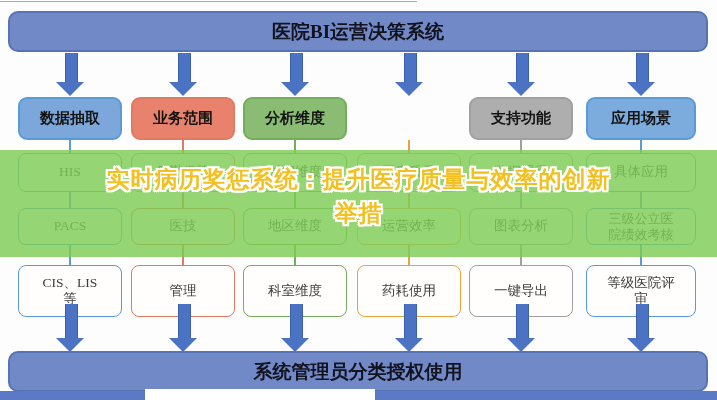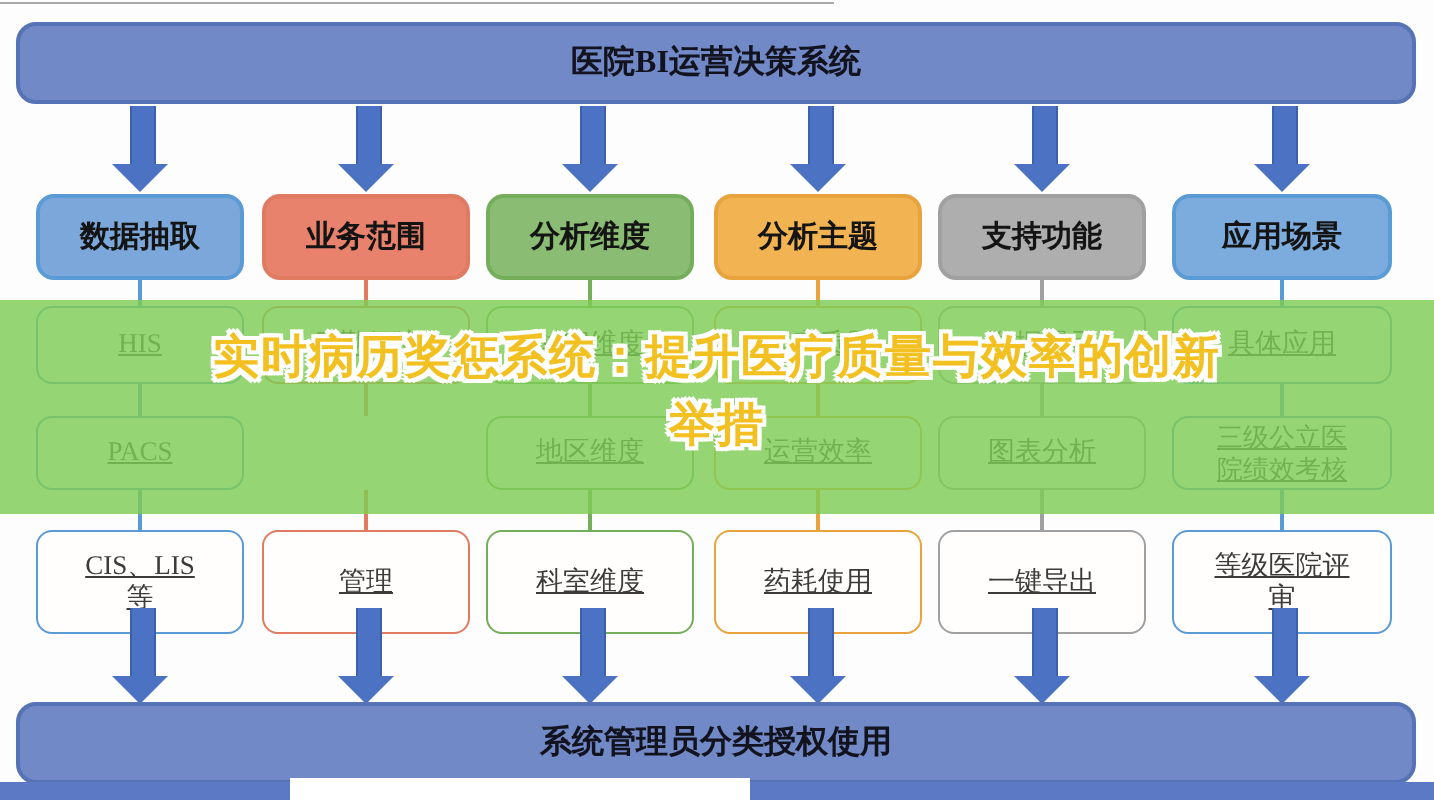--- a/index.html
+++ b/index.html
@@ -3,40 +3,40 @@
 <meta charset="utf-8">
 <style>
   html,body{margin:0;padding:0;background:#fff;}
   #stage{position:relative;width:717px;height:400px;overflow:hidden;background:#fdfdfd;
          font-family:"Liberation Serif",serif;}
   .topline{position:absolute;top:1px;left:0;width:417px;height:1px;background:#666;opacity:.55;}
 
   
   .bar{position:absolute;left:8px;right:9px;height:41px;background:#7189c7;
        border:2px solid #5673b5;border-radius:10px;display:flex;align-items:center;
-       justify-content:center;font-weight:bold;font-size:16px;color:#13131f;box-sizing:border-box;}
+       justify-content:center;font-weight:bold;font-size:19px;color:#13131f;box-sizing:border-box;}
   .bar.top{top:11px;}
   .bar.bottom{top:351px;}
 
   
   .col{position:absolute;top:0;height:100%;}
   .c0{left:18px;width:104px;--c:#5b9bd5;--f:#7ba7db;}
   .c1{left:131px;width:104px;--c:#e07b62;--f:#e8826d;}
   .c2{left:243px;width:104px;--c:#74ae5b;--f:#8abc74;}
   .c3{left:357px;width:104px;--c:#e8a33d;--f:#f2b353;}
   .c4{left:469px;width:104px;--c:#a0a0a0;--f:#aeaeae;}
   .c5{left:586px;width:110px;--c:#5b9bd5;--f:#7cabdd;}
 
   .hbox{position:absolute;top:97px;height:43px;left:0;right:0;background:var(--f);
         border:2px solid var(--c);border-radius:9px;display:flex;align-items:center;
         justify-content:center;font-weight:bold;font-size:15px;color:#141414;box-sizing:border-box;text-align:center;}
   .ibox{position:absolute;left:0;right:0;background:#fffefc;border:1.6px solid var(--c);
         border-radius:8px;display:flex;align-items:center;justify-content:center;
         font-size:13.5px;color:#3b3b3b;text-align:center;line-height:1.22;box-sizing:border-box;
-        padding:0 20px;text-decoration:underline;}
+        padding:0 20px;}
   .b2{top:153px;height:39px;}
   .b3{top:208px;height:37px;}
   .b4{top:265px;height:52px;}
   .c5 .b3{font-size:13px;}
 
   .vln{position:absolute;left:50%;width:2px;margin-left:-1px;background:var(--c);}
   .v1{top:140px;height:13px;}
   .v2{top:192px;height:16px;}
   .v3{top:245px;height:20px;}
 
@@ -96,20 +96,21 @@
 
   <div class="col c1">
     <div class="arrow tarrow">
         <i class="shaft"></i>
         <i class="head"></i>
       </div>
     <div class="hbox">业务范围</div>
     <i class="vln v1"></i>
     <div class="ibox b2">后勤保障</div>
     <i class="vln v2"></i>
+    <div class="ibox b3">医技</div>
     <i class="vln v3"></i>
     <div class="ibox b4">管理</div>
     <div class="arrow barrow">
         <i class="shaft"></i>
         <i class="head"></i>
       </div>
   </div>
 
   <div class="col c2">
     <div class="arrow tarrow">
@@ -127,21 +128,20 @@
         <i class="shaft"></i>
         <i class="head"></i>
       </div>
   </div>
 
   <div class="col c3">
     <div class="arrow tarrow">
         <i class="shaft"></i>
         <i class="head"></i>
       </div>
-    <div class="hbox">分析主题</div>
     <i class="vln v1"></i>
     <div class="ibox b2">医疗质量</div>
     <i class="vln v2"></i>
     <div class="ibox b3">运营效率</div>
     <i class="vln v3"></i>
     <div class="ibox b4">药耗使用</div>
     <div class="arrow barrow">
         <i class="shaft"></i>
         <i class="head"></i>
       </div>

